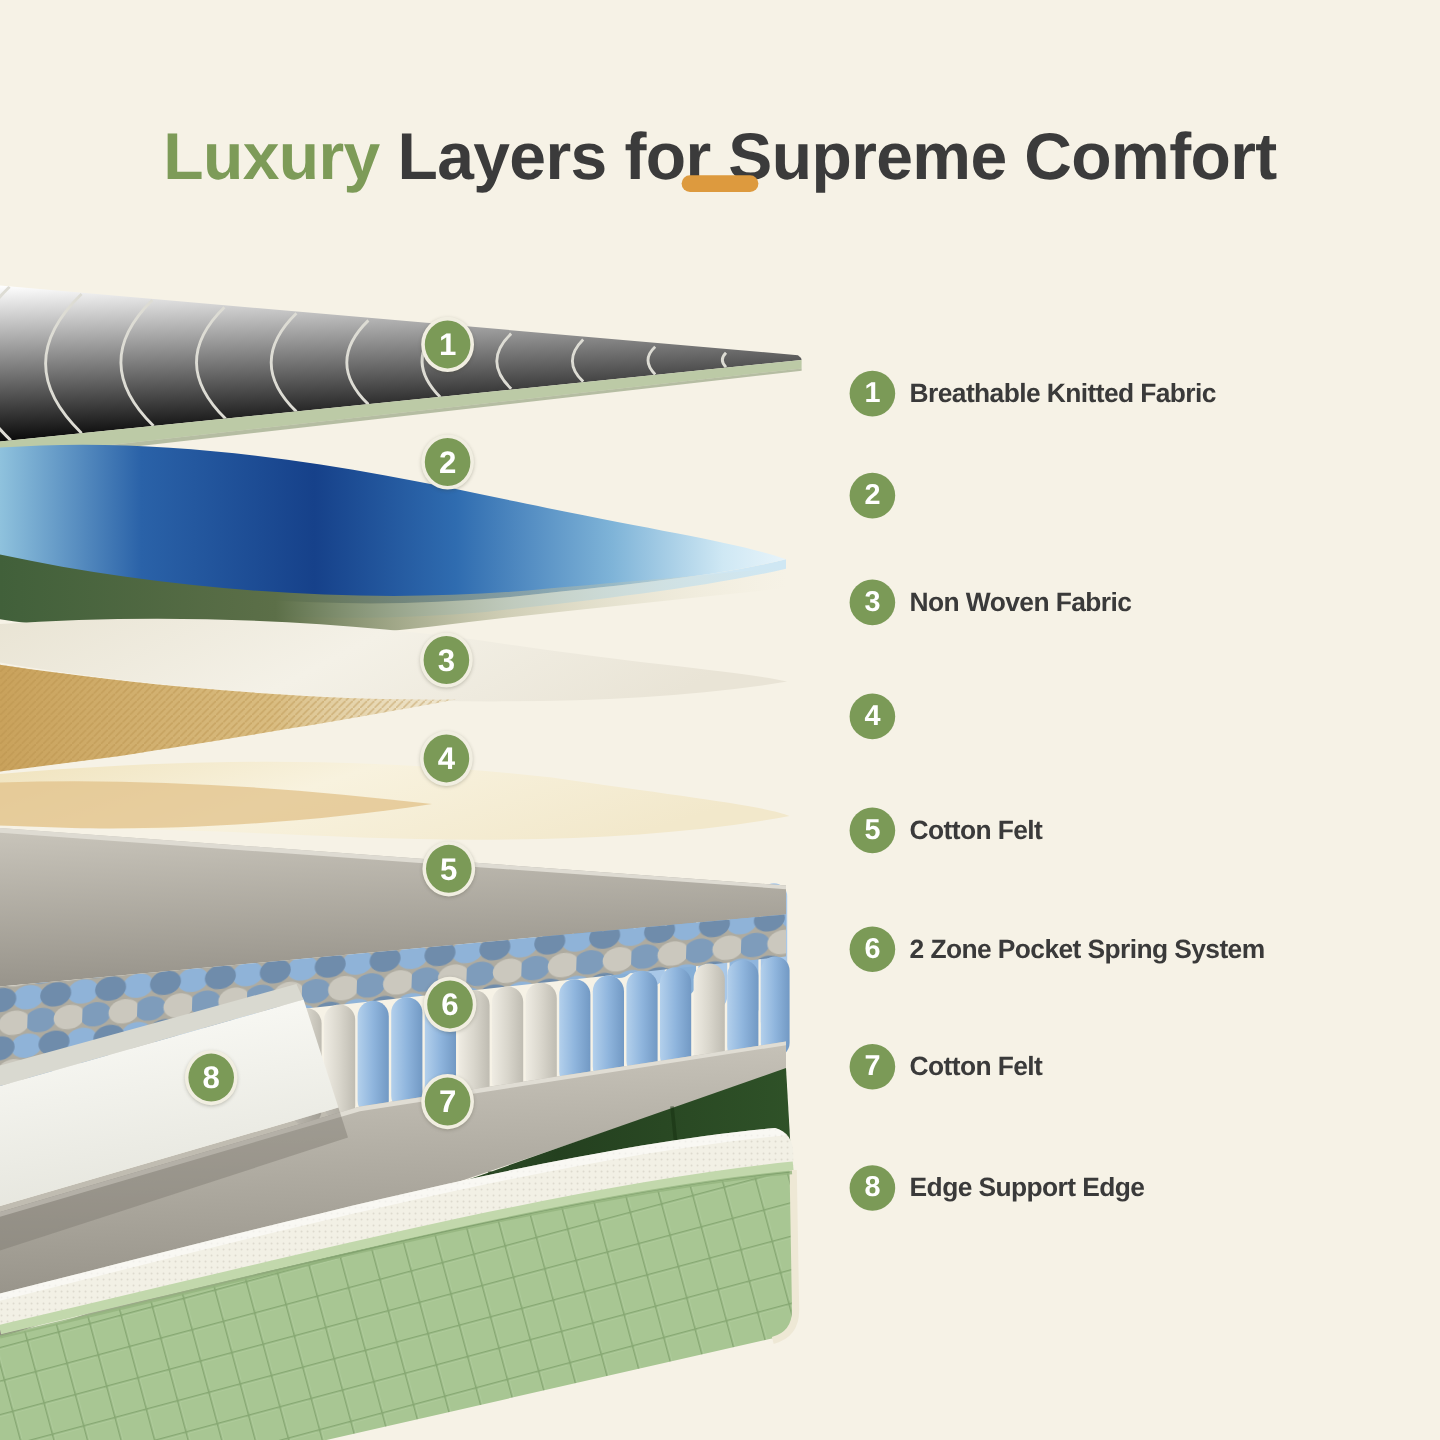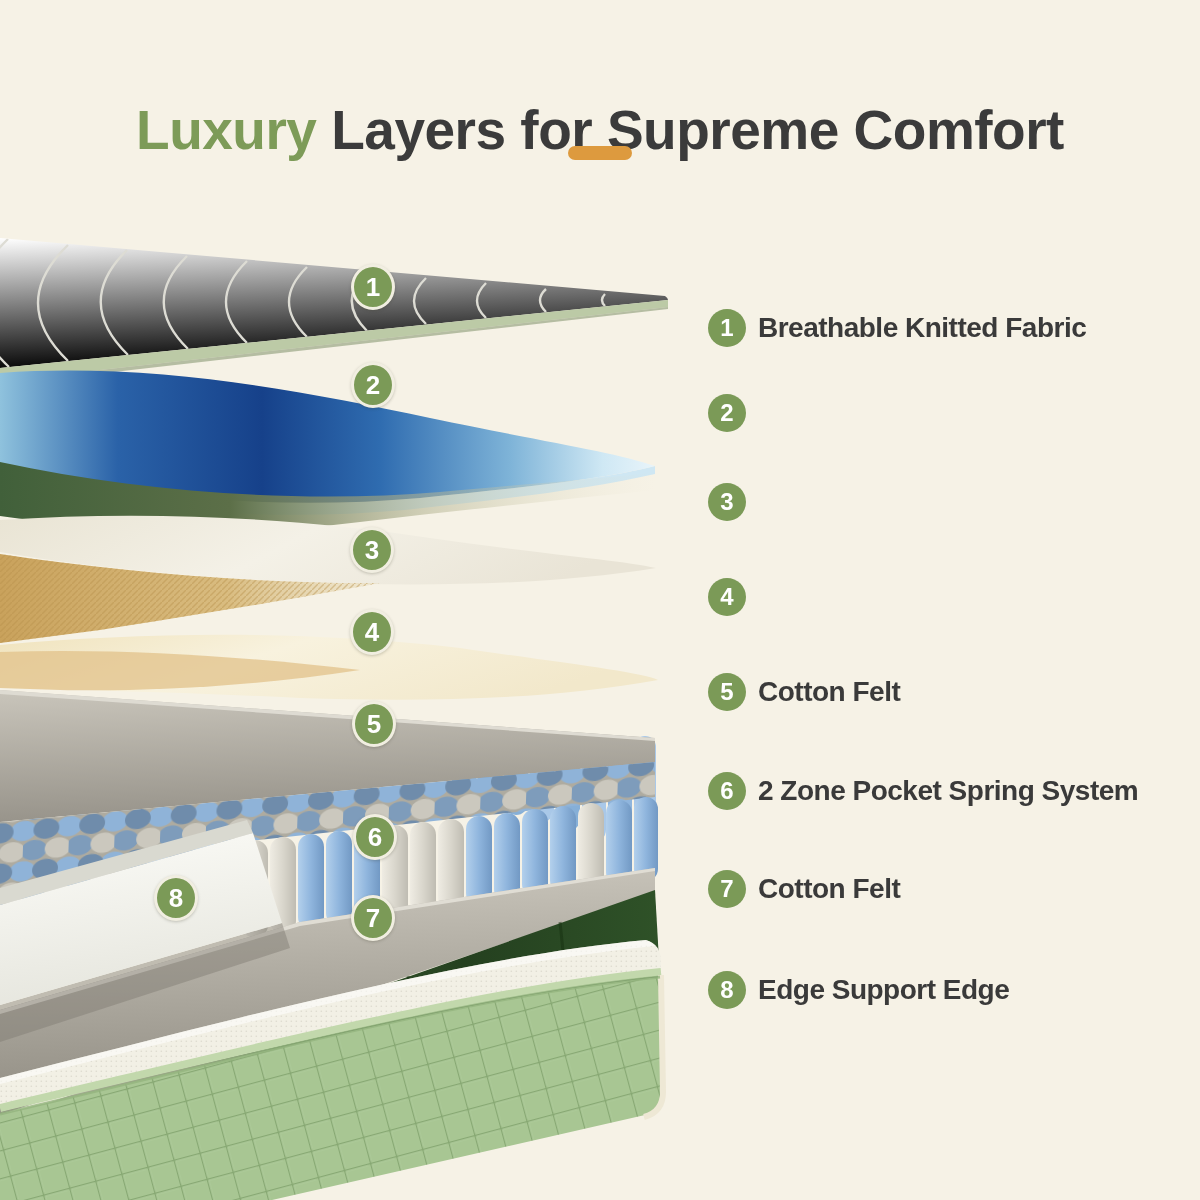--- a/index.html
+++ b/index.html
@@ -32,21 +32,21 @@
   .legend{position:absolute;left:0;top:0;width:1200px;height:1200px;list-style:none;margin:0;padding:0;}
   .legend li{
     position:absolute;left:708px;height:38px;display:flex;align-items:center;gap:12px;
   }
   .legend .dot{
     width:38px;height:38px;border-radius:50%;background:#7b9a57;flex:none;
     display:flex;align-items:center;justify-content:center;
     color:#fff;font-size:24px;font-weight:bold;
   }
   .legend .lbl{
-    font-size:28px;font-weight:bold;letter-spacing:-0.5px;color:#3a3a3a;white-space:nowrap;text-align:center;
+    font-size:22px;font-weight:bold;letter-spacing:-0.5px;color:#3a3a3a;white-space:nowrap;text-align:center;
   }
 </style>
 </head>
 <body>
 
 <div class="canvas">
 
   <div class="header">
     <h1 class="title"><span class="accent">Luxury</span><span> Layers for Supreme Comfort</span></h1>
   </div>
@@ -273,20 +273,21 @@
   <ul class="legend">
     <li style="top:309px">
         <span class="dot">1</span>
         <span class="lbl">Breathable Knitted Fabric</span>
       </li>
     <li style="top:394px">
         <span class="dot">2</span>
       </li>
     <li style="top:483px">
         <span class="dot">3</span>
+        <span class="lbl">Non Woven Fabric</span>
       </li>
     <li style="top:578px">
         <span class="dot">4</span>
       </li>
     <li style="top:673px">
         <span class="dot">5</span>
         <span class="lbl">Cotton Felt</span>
       </li>
     <li style="top:772px">
         <span class="dot">6</span>

